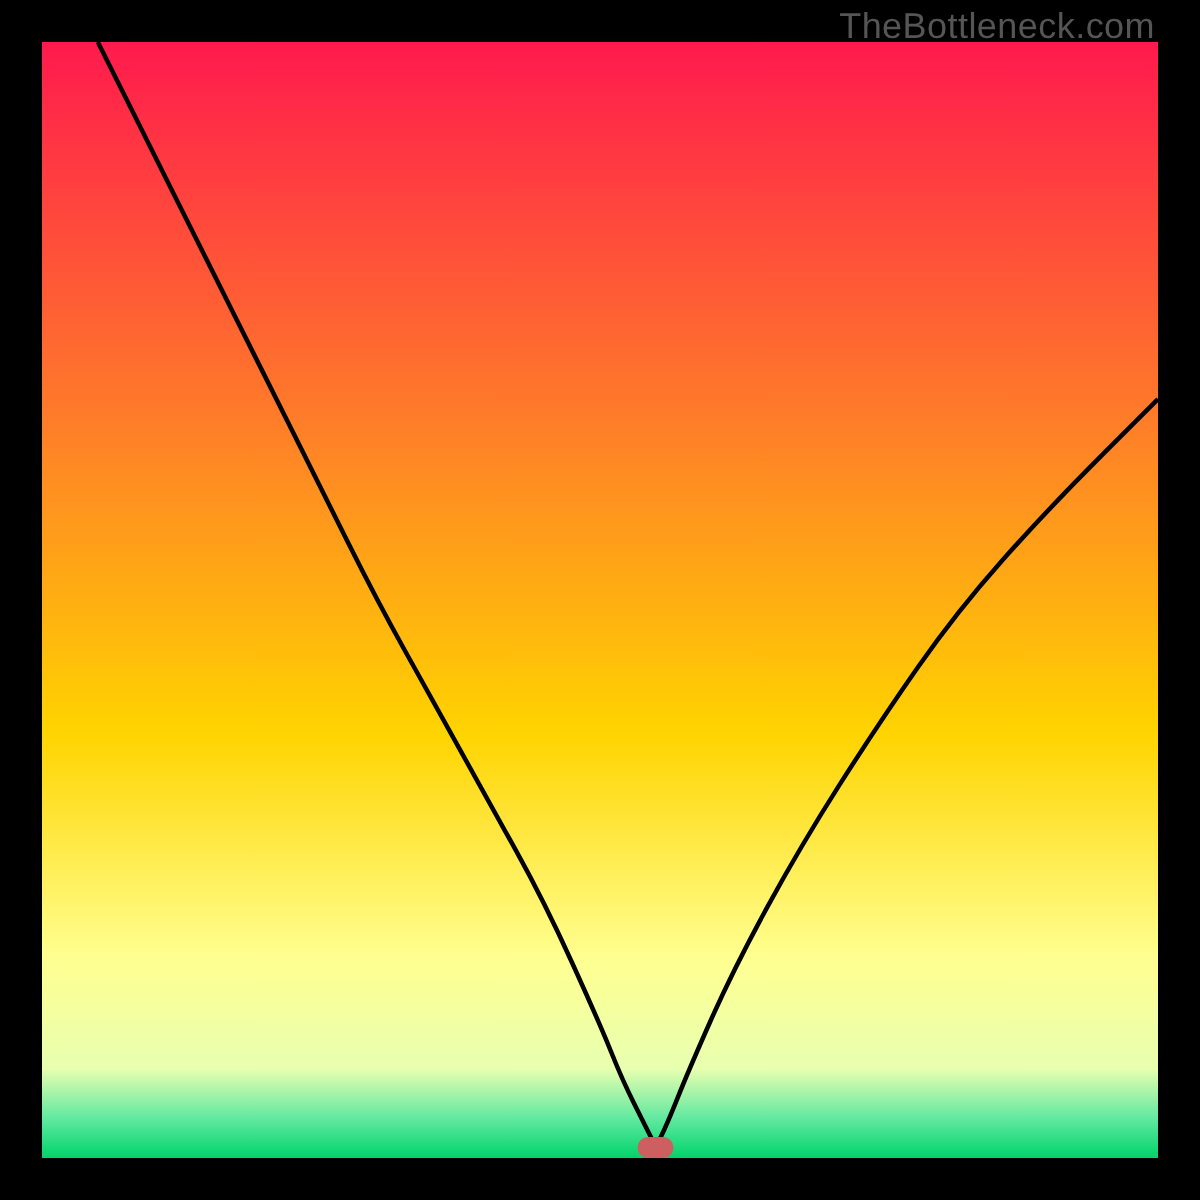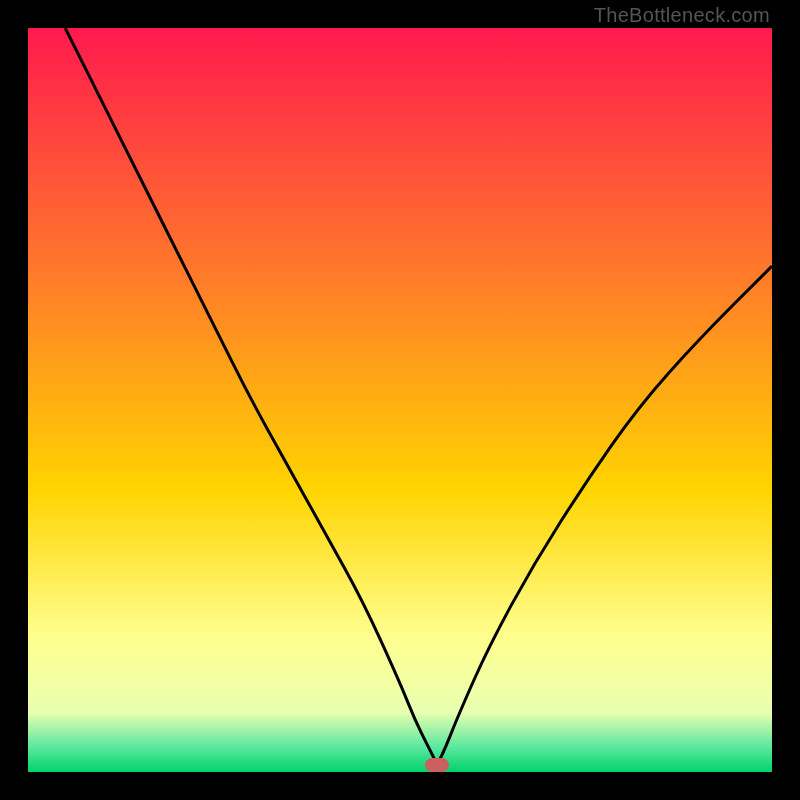--- a/index.html
+++ b/index.html
@@ -29,21 +29,21 @@
     left: 0;
     top: 0;
     width: 100%;
     height: 100%;
   }
   .watermark {
     position: absolute;
     top: 4px;
     right: 30px;
     color: #555;
-    font-size: 20px;
+    font-size: 24px;
     font-weight: 500;
     letter-spacing: 0.3px;
   }
   .curve-svg {
     position: absolute;
     left: 0;
     top: 0;
     width: 100%;
     height: 100%;
   }

